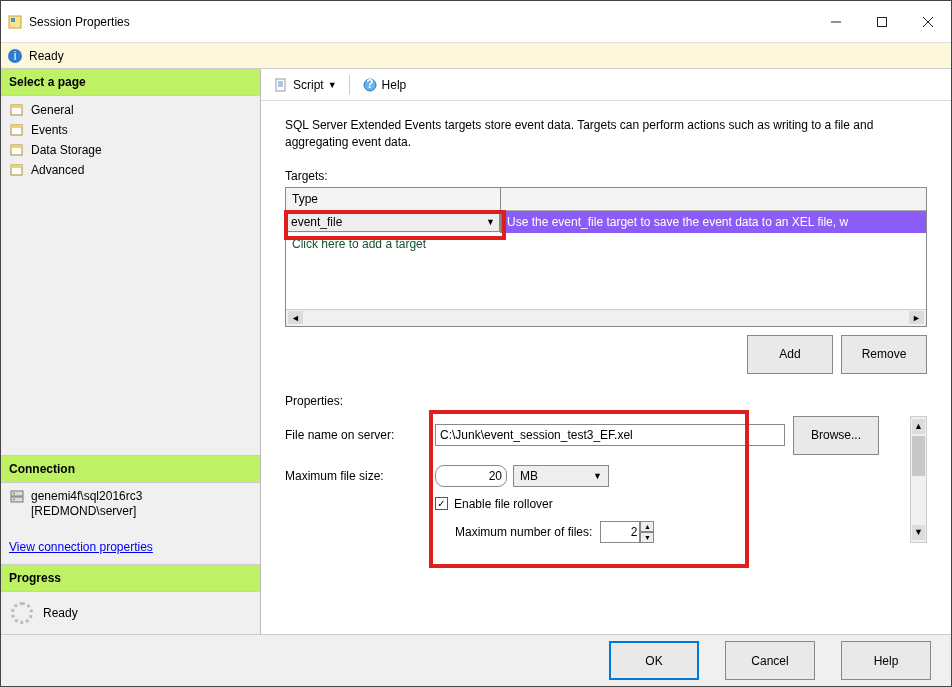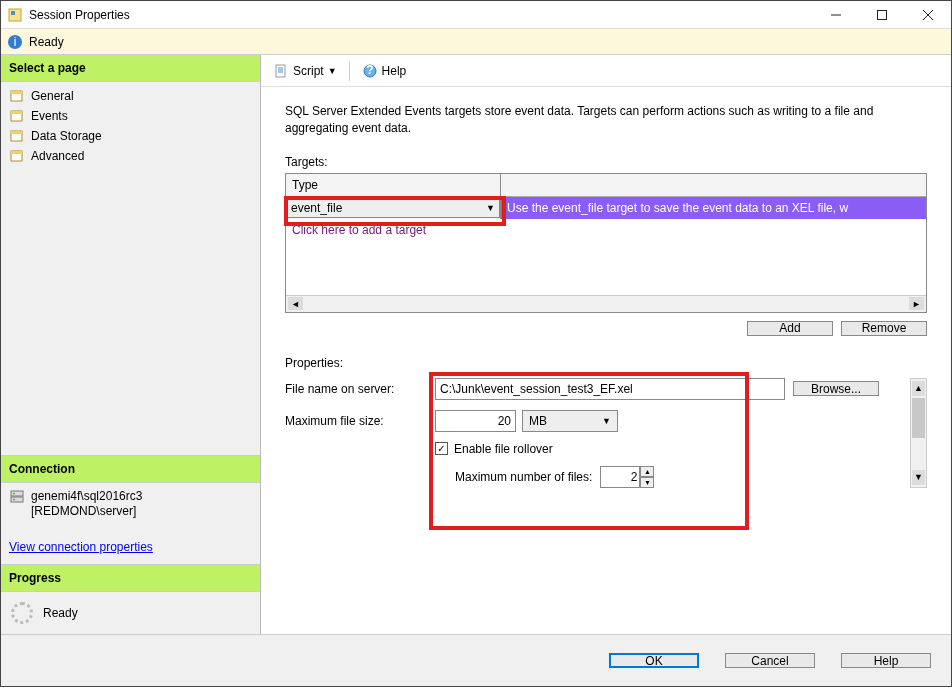--- a/index.html
+++ b/index.html
@@ -1,19 +1,19 @@
 <!DOCTYPE html>
 <html><head>
 <meta charset="utf-8">
 <style>
 * { box-sizing: border-box; margin: 0; padding: 0; font-family: "Segoe UI", Tahoma, sans-serif; font-size: 12px; }
 body { background: #fff; width: 952px; height: 687px; overflow: hidden; display: flex; flex-direction: column; border: 1px solid #444; }
 
 
-.titlebar { height: 28px; background: #fff; display: flex; align-items: center; padding-left: 6px; border-bottom: 1px solid #ddd; }
+.titlebar { height: 42px; background: #fff; display: flex; align-items: center; padding-left: 6px; border-bottom: 1px solid #ddd; }
 .titlebar .app-icon { width: 16px; height: 16px; margin-right: 6px; display: inline-flex; align-items: center; justify-content: center; }
 .titlebar .title { flex: 1; }
 .titlebar .win-controls { display: flex; }
 .titlebar .win-btn { width: 46px; height: 30px; display: flex; align-items: center; justify-content: center; }
 
 
 .readybar { height: 26px; background: #fdf7db; border-bottom: 1px solid #ccc; display: flex; align-items: center; padding-left: 6px; gap: 6px; }
 .readybar .info-icon { width: 16px; height: 16px; display:inline-flex; align-items:center; justify-content:center; }
 
 
@@ -52,38 +52,38 @@
 .th { padding: 4px 6px; border-right: 1px solid #ccc; }
 .th-type { width: 215px; border-right: 1px solid #888; }
 .th-desc { flex: 1; }
 .targets-rows { flex: 1; overflow: hidden; }
 .trow { display: flex; height: 22px; align-items: stretch; }
 .trow.selected .cell-desc { background: #8b5cf6; color: #fff; }
 .cell-type { width: 215px; border-right: 1px solid #888; display: flex; align-items: center; background: #f3f3f3; }
 .type-dd { flex:1; border: 1px solid #888; height: 20px; display:flex; align-items:center; padding: 0 4px; background:#eee; justify-content: space-between; }
 .cell-desc { flex: 1; padding: 0 6px; display:flex; align-items:center; white-space: nowrap; overflow: hidden; }
 .trow.placeholder .cell-desc { color: #999; }
-.trow.placeholder .cell-type{ background:#fff; color:#701a75; padding-left:6px; border-right:none; }
+.trow.placeholder .cell-type{ background:#fff; color:#14532d; padding-left:6px; border-right:none; }
 .hscroll { height: 17px; background: #f0f0f0; border-top: 1px solid #ccc; display:flex; align-items:center; justify-content: space-between; padding:0 2px; }
 .hscroll .arrow { width:15px; height:13px; background:#dcdcdc; display:flex; align-items:center; justify-content:center; font-size:9px; }
 
 .hl-red { position: absolute; border: 4px solid #de1f1f; pointer-events: none; }
 .hl-type { left: -2px; top: 22px; width: 222px; height: 30px; }
 
 .targets-actions { display: flex; justify-content: flex-end; gap: 8px; margin-top: 8px; }
-.btn { min-width: 86px; height: 15px; border: 1px solid #888; background: #e9e9e9; display:inline-flex; align-items:center; justify-content:center; cursor:default; }
+.btn { min-width: 86px; height: 39px; border: 1px solid #888; background: #e9e9e9; display:inline-flex; align-items:center; justify-content:center; cursor:default; }
 
 .props-label { margin-top: 20px; margin-bottom: 8px; }
 .props-area { display: flex; gap: 8px; }
 .props-form { flex: 1; position: relative; }
 .form-row { display: flex; align-items: center; margin-bottom: 10px; }
 .form-row .flabel { width: 150px; }
 .text-input { border: 1px solid #888; height: 22px; padding: 0 4px; background:#fff; }
 .file-input { width: 350px; }
-.num-input { width: 81px; text-align: right; padding-right: 4px; }
+.num-input { width: 72px; text-align: right; padding-right: 4px; border-radius: 9px; }
 .unit-select { width: 96px; height: 22px; border:1px solid #888; background:#eee; display:flex; align-items:center; justify-content: space-between; padding:0 6px; margin-left:6px; }
 .checkbox-row { display:flex; align-items:center; gap:6px; margin-left: 150px; margin-bottom: 10px; }
 .chk { width:13px; height:13px; border:1px solid #555; display:inline-flex; align-items:center; justify-content:center; font-size:10px; }
 .maxfiles-row { display:flex; align-items:center; gap:8px; margin-left: 170px; }
 .spinner-input { display:flex; }
 .spinner-input input { width: 40px; text-align:right; border:1px solid #888; height:22px; padding-right:2px; }
 .spin-btns { display:flex; flex-direction:column; }
 .spin-btns div { width:14px; height:11px; border:1px solid #888; background:#eee; font-size:7px; display:flex; align-items:center; justify-content:center; }
 
 .hl-props { left: 144px; top: -6px; width: 320px; height: 158px; }

